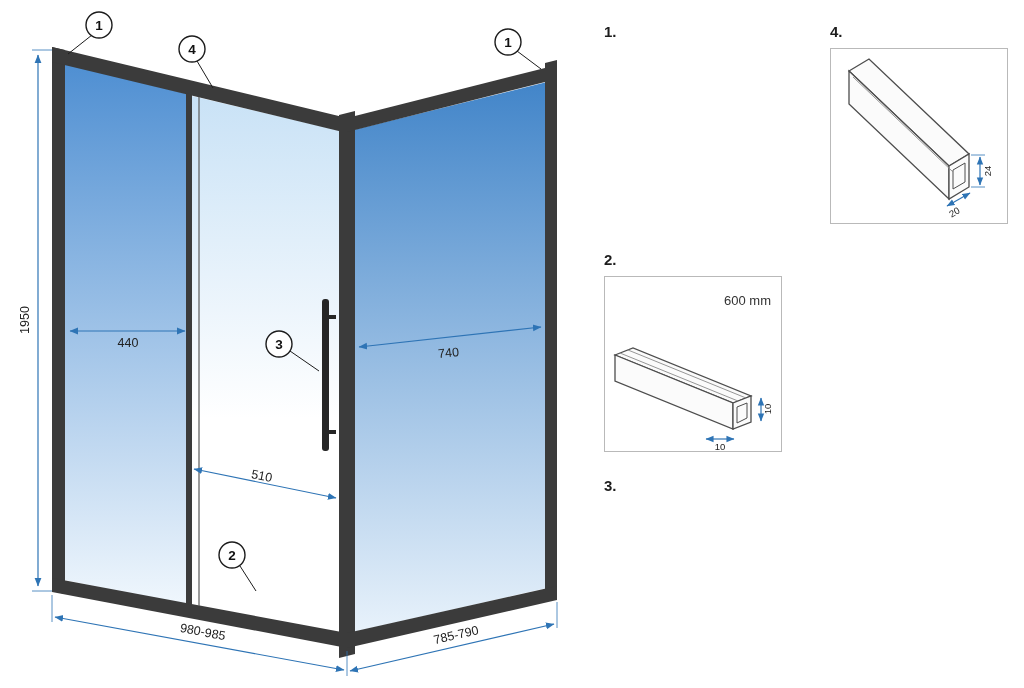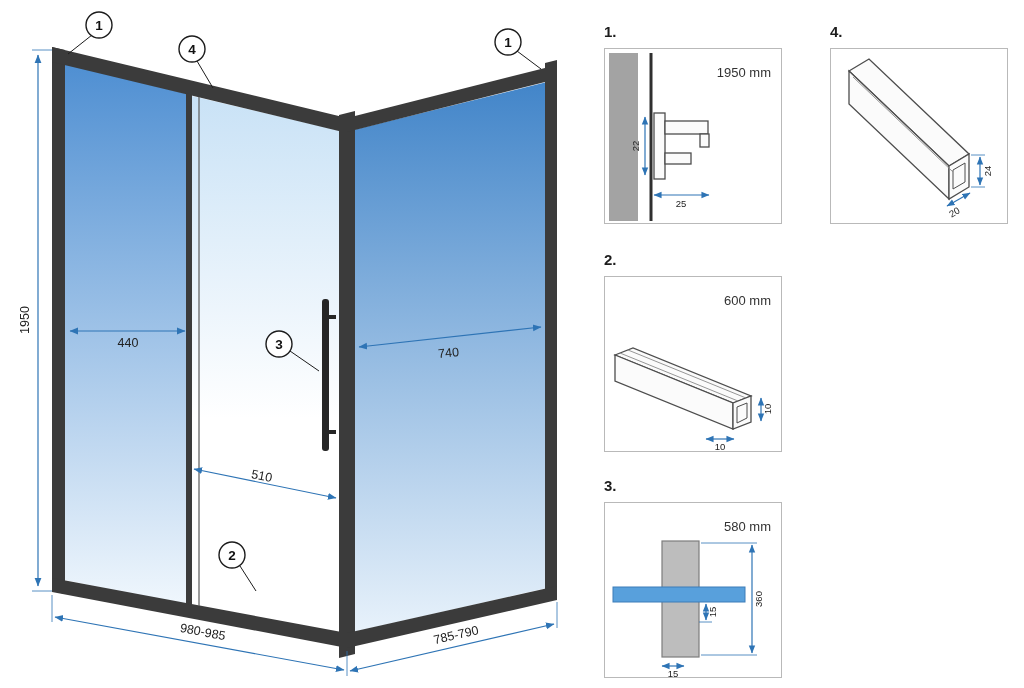--- a/index.html
+++ b/index.html
@@ -137,42 +137,20 @@
     </g>
     <g>
       <line class="leader" x1="232" y1="566" x2="248" y2="591"></line>
       <circle class="callout-circle" cx="224" cy="555" r="13"></circle>
       <text class="callout-text" x="224" y="560">2</text>
     </g>
   </svg>
 
   <div class="detail" style="left:604px; top:22px;">
     <div class="detail-label">1.</div>
-    <div class="detail-box">
-      <svg width="178" height="176" viewBox="0 0 178 176">
-        <defs>
-          <marker id="arrD1" viewBox="0 0 10 10" refX="9" refY="5" markerWidth="7" markerHeight="7" orient="auto-start-reverse">
-            <path d="M0,1.2 L9.5,5 L0,8.8 z" class="ah"></path>
-          </marker>
-        </defs>
-        <rect class="wall" x="4" y="4" width="29" height="168"></rect>
-        <line class="wall-line" x1="46" y1="4" x2="46" y2="172"></line>
-        <text class="sizetext" x="166" y="28" text-anchor="end">1950 mm</text>
-        <g class="prof">
-          <rect x="49" y="64" width="11" height="66"></rect>
-          <rect x="60" y="72" width="43" height="13"></rect>
-          <rect x="95" y="85" width="9" height="13"></rect>
-          <rect x="60" y="104" width="26" height="11"></rect>
-        </g>
-        <line class="dimline" x1="40" y1="68" x2="40" y2="126" marker-start="url(#arrD1)" marker-end="url(#arrD1)"></line>
-        <text class="dimtext-s" transform="rotate(-90 34 97)" x="34" y="97">22</text>
-        <line class="dimline" x1="49" y1="146" x2="104" y2="146" marker-start="url(#arrD1)" marker-end="url(#arrD1)"></line>
-        <text class="dimtext-s" x="76" y="158">25</text>
-      </svg>
-    </div>
   </div>
 
   <div class="detail" style="left:830px; top:22px;">
     <div class="detail-label">4.</div>
     <div class="detail-box">
       <svg width="178" height="176" viewBox="0 0 178 176">
         <defs>
           <marker id="arrD4" viewBox="0 0 10 10" refX="9" refY="5" markerWidth="7" markerHeight="7" orient="auto-start-reverse">
             <path d="M0,1.2 L9.5,5 L0,8.8 z" class="ah"></path>
           </marker>
@@ -215,36 +193,15 @@
         <line class="dimline" x1="156" y1="121" x2="156" y2="144" marker-start="url(#arrD2)" marker-end="url(#arrD2)"></line>
         <text class="dimtext-s" transform="rotate(-90 166 132)" x="166" y="132">10</text>
         <line class="dimline" x1="101" y1="162" x2="129" y2="162" marker-start="url(#arrD2)" marker-end="url(#arrD2)"></line>
         <text class="dimtext-s" x="115" y="173">10</text>
       </svg>
     </div>
   </div>
 
   <div class="detail" style="left:604px; top:476px;">
     <div class="detail-label">3.</div>
-    <div class="detail-box">
-      <svg width="178" height="176" viewBox="0 0 178 176">
-        <defs>
-          <marker id="arrD3" viewBox="0 0 10 10" refX="9" refY="5" markerWidth="7" markerHeight="7" orient="auto-start-reverse">
-            <path d="M0,1.2 L9.5,5 L0,8.8 z" class="ah"></path>
-          </marker>
-        </defs>
-        <text class="sizetext" x="166" y="28" text-anchor="end">580 mm</text>
-        <rect class="handle-sec" x="57" y="38" width="37" height="116"></rect>
-        <rect class="glass-bar" x="8" y="84" width="132" height="15"></rect>
-        <line class="ext" x1="96" y1="40" x2="152" y2="40"></line>
-        <line class="ext" x1="96" y1="152" x2="152" y2="152"></line>
-        <line class="dimline" x1="147" y1="42" x2="147" y2="150" marker-start="url(#arrD3)" marker-end="url(#arrD3)"></line>
-        <text class="dimtext-s" transform="rotate(-90 157 96)" x="157" y="96">360</text>
-        <line class="ext" x1="94" y1="119" x2="107" y2="119"></line>
-        <line class="dimline" x1="101" y1="101" x2="101" y2="117" marker-start="url(#arrD3)" marker-end="url(#arrD3)"></line>
-        <text class="dimtext-s" transform="rotate(-90 111 109)" x="111" y="109">15</text>
-        <line class="dimline" x1="57" y1="163" x2="79" y2="163" marker-start="url(#arrD3)" marker-end="url(#arrD3)"></line>
-        <text class="dimtext-s" x="68" y="174">15</text>
-      </svg>
-    </div>
   </div>
 
 </div>
 
 </body></html>

